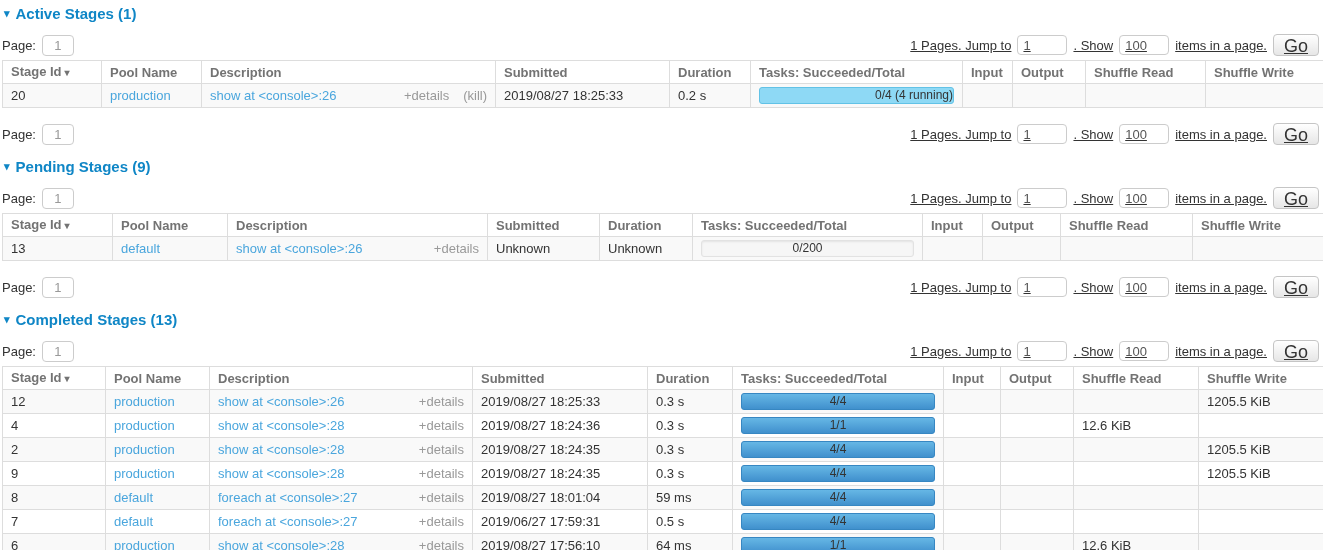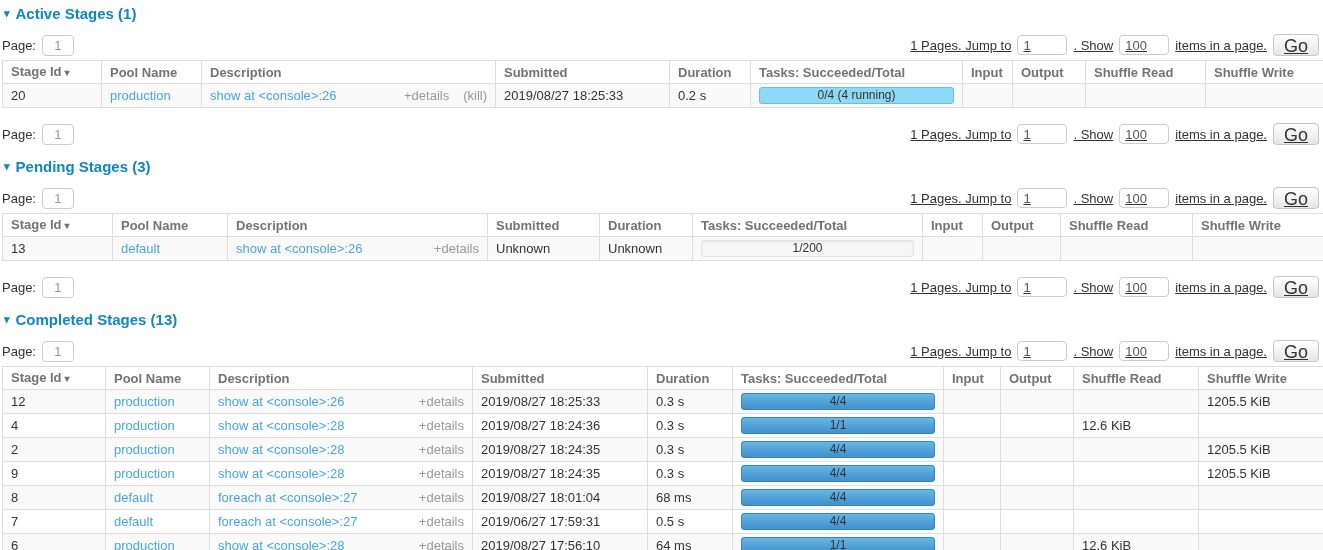--- a/index.html
+++ b/index.html
@@ -51,21 +51,21 @@
   a.lnk { color:#4aa6dd; text-decoration:none; cursor:pointer; }
   .muted { color:#999; cursor:pointer;margin-left:36px; }
   .desc { display:flex; }
   .desc .spacer { flex:1; }
   .desc .kill { margin-left:14px; }
   td.tasks-cell { padding:2px 3px; }
   .progress {
     height:17px; border-radius:3px; text-align:center;
     font-size:12px; line-height:15px; color:#333; width:100%;
   }
-  .bar-running { background:#8ed9f5; border:1px solid #62c2e6; }
+  .bar-running { background:#8ed9f5; border:1px solid #62c2e6;text-align:right; }
   .bar-full { background:linear-gradient(to bottom,#66b7e5,#4090cd); border:1px solid #3787c2; }
   .bar-empty { background:#f6f6f6; border:1px solid #e2e2e2; box-shadow:inset 0 1px 2px rgba(0,0,0,.08); }
 </style>
 </head>
 <body>
 
 <div class="page">
   <div class="inner" id="app">
       <div class="section-heading first">
         <span class="arrow">▾</span>
@@ -145,21 +145,21 @@
           <span>1 Pages. Jump to</span>
           <input class="jump-input" value="1" style="">
           <span>. Show</span>
           <input class="jump-input" value="100" style="">
           <span>items in a page.</span>
           <button class="go-btn">Go</button>
         </div>
       </div>
       <div class="section-heading">
         <span class="arrow">▾</span>
-        <span>Pending Stages (3)</span>
+        <span>Pending Stages (9)</span>
       </div>
       <div class="pag above">
         <div class="pag-left">
           <span>Page:</span>
           <input class="page-input" value="1" style="">
         </div>
         <div class="pag-right">
           <span>1 Pages. Jump to</span>
           <input class="jump-input" value="1" style="">
           <span>. Show</span>
@@ -202,21 +202,21 @@
             <td>
               <div class="desc">
                 <a class="lnk">show at &lt;console&gt;:26</a>
                 <span class="spacer"></span>
                 <span class="muted">+details</span>
               </div>
             </td>
             <td>Unknown</td>
             <td>Unknown</td>
             <td class="tasks-cell">
-              <div class="progress bar-empty">1/200</div>
+              <div class="progress bar-empty">0/200</div>
             </td>
             <td></td>
             <td></td>
             <td></td>
             <td></td>
           </tr>
         </tbody>
       </table>
       <div class="pag below">
         <div class="pag-left">
@@ -362,21 +362,21 @@
             <td>8</td>
             <td><a class="lnk">default</a></td>
             <td>
               <div class="desc">
                 <a class="lnk">foreach at &lt;console&gt;:27</a>
                 <span class="spacer"></span>
                 <span class="muted">+details</span>
               </div>
             </td>
             <td>2019/08/27 18:01:04</td>
-            <td>68 ms</td>
+            <td>59 ms</td>
             <td class="tasks-cell">
               <div class="progress bar-full">4/4</div>
             </td>
             <td></td>
             <td></td>
             <td></td>
             <td></td>
           </tr>
           <tr>
             <td>7</td>

